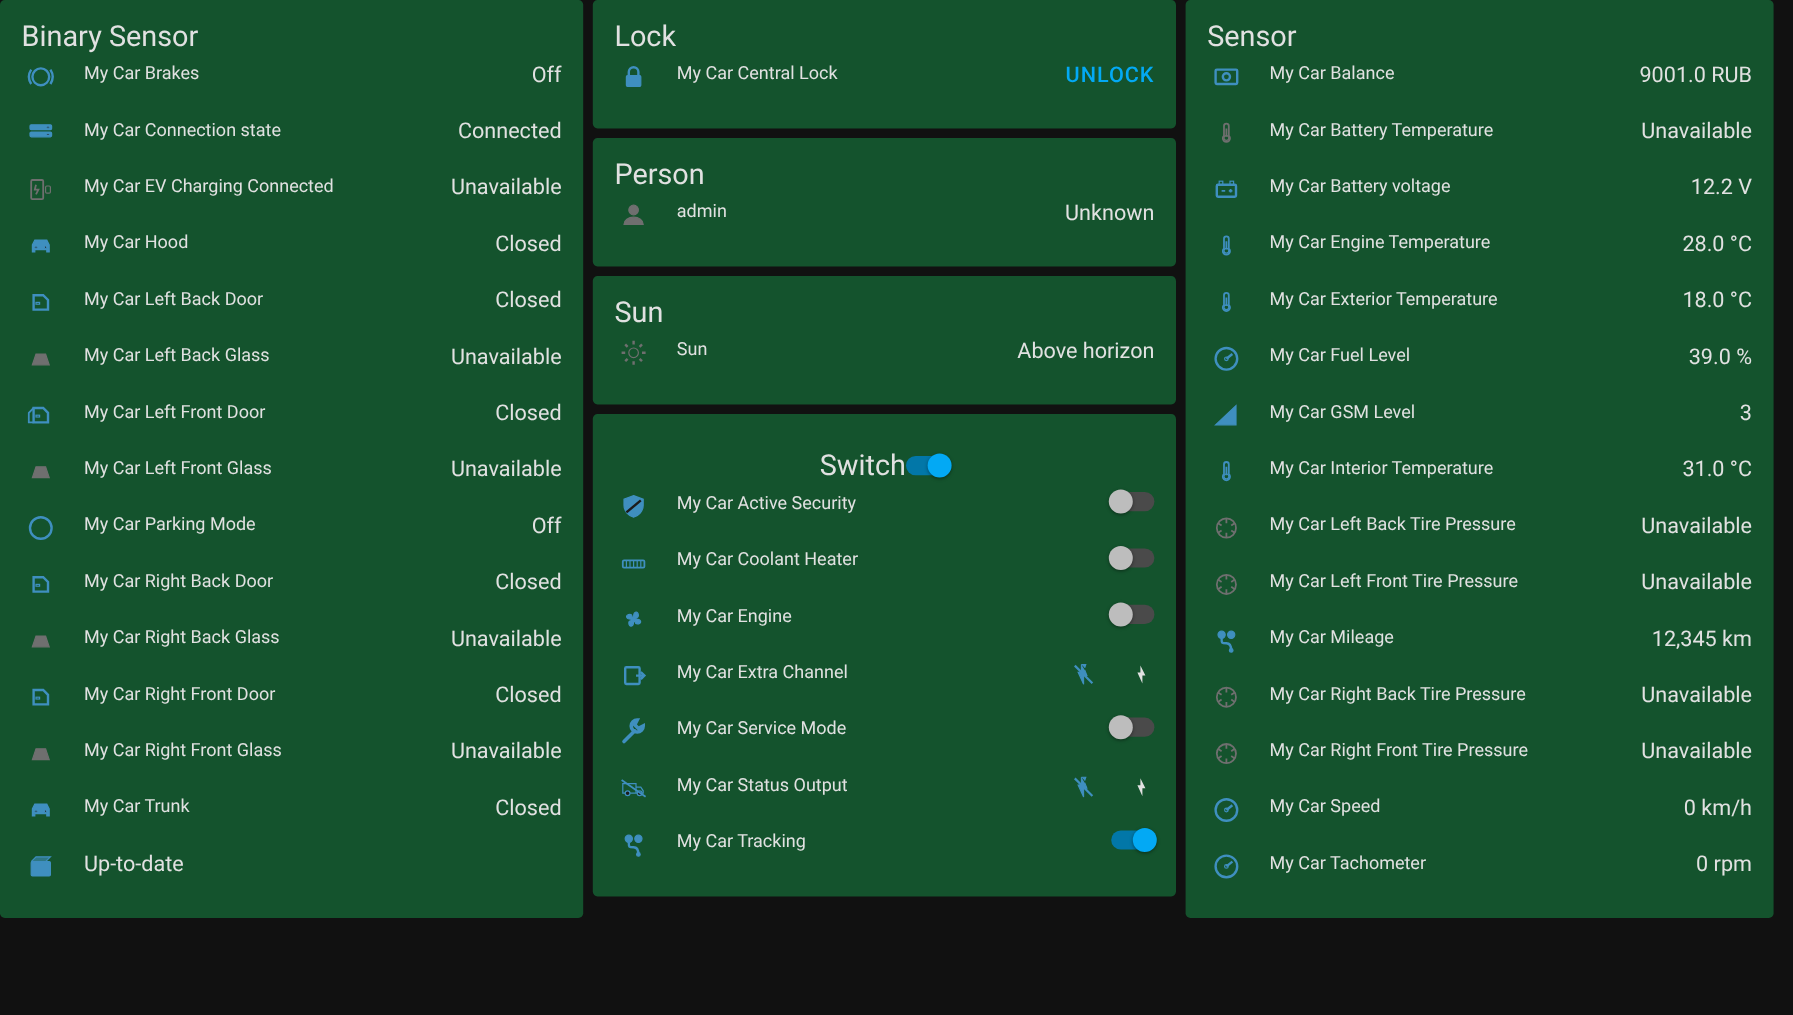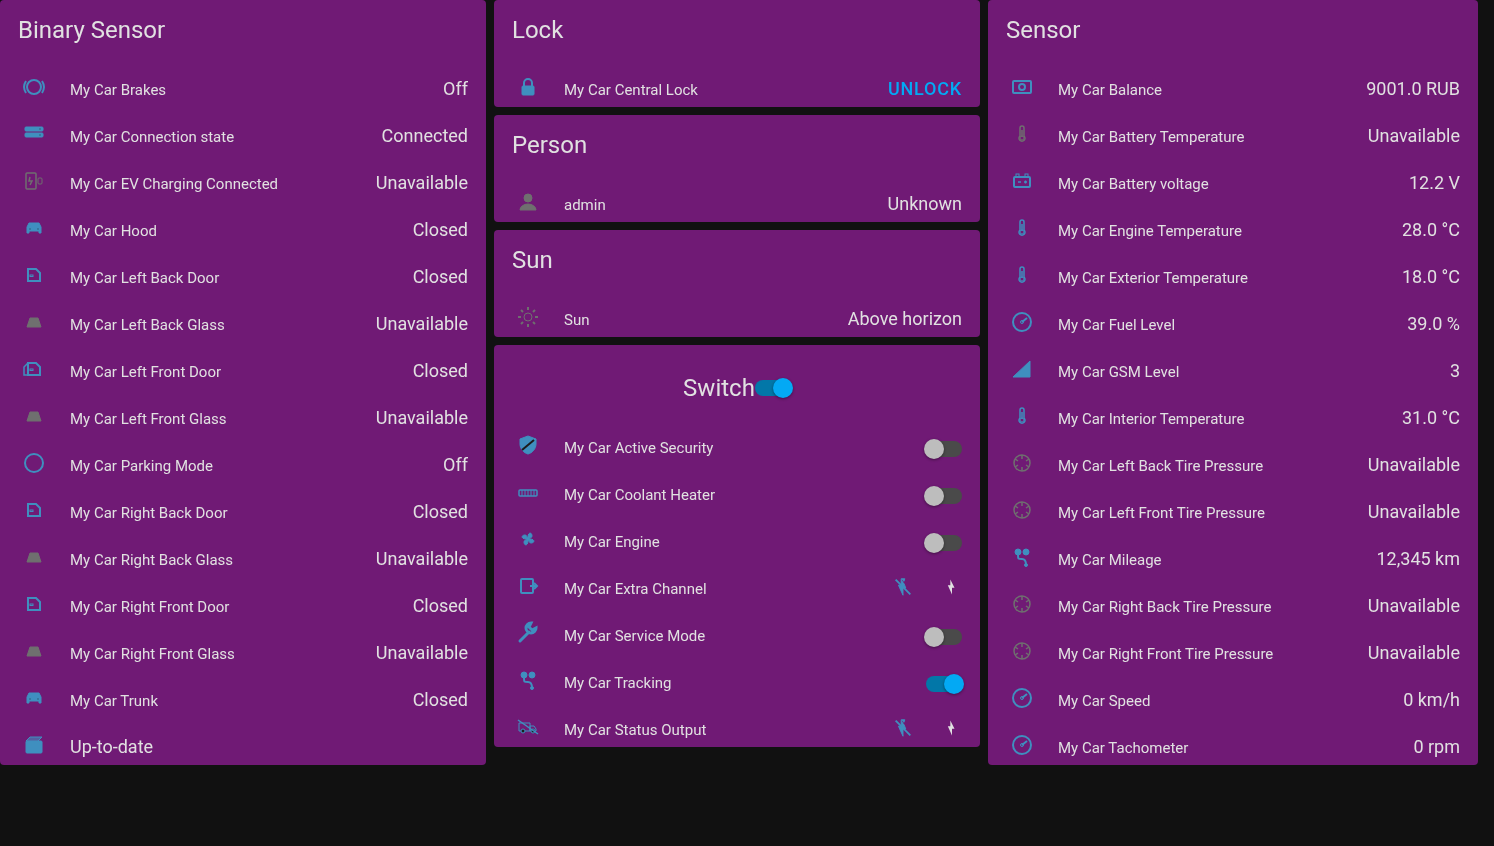--- a/index.html
+++ b/index.html
@@ -16,21 +16,21 @@
   }
   .column {
     display: flex;
     flex-direction: column;
     gap: 8px;
   }
   .col1 { width: 486px; }
   .col2 { width: 486px; }
   .col3 { width: 490px; }
   .card {
-    background: #701a75;
+    background: #14532d;
     border-radius: 4px;
     padding: 16px 0 8px 0;
     display: flex;
     flex-direction: column;
   }
   .card-title {
     font-size: 24px;
     font-weight: 400;
     color: #e1e1e1;
     padding: 0 18px 8px 18px;
@@ -38,21 +38,21 @@
   .card-title-row {
     display: flex;
     align-items: center;
     justify-content: center;
     padding: 0 18px 8px 18px;
     margin-top: 13px;
   }
   .card-title-row .card-title { padding: 0; }
   .row {
     display: flex;
-    align-items: flex-end;
+    align-items: flex-start;
     height: 47px;
     padding: 0 18px 0 22px;
   }
   .row-icon {
     width: 24px;
     height: 24px;
     flex: 0 0 24px;
     margin-right: 24px;
     display: flex;
     align-items: center;
@@ -502,47 +502,47 @@
       <span class="row-icon">
             <svg width="24" height="24" viewBox="0 0 24 24" class="ic-blue ic-blue-stroke" stroke="#3f8fbf" fill="#3f8fbf">
               <use href="#i-wrench"></use>
             </svg>
           </span>
       <span class="row-label">My Car Service Mode</span>
       <div class="toggle off"></div>
     </div>
         <div class="row">
       <span class="row-icon">
-            <svg width="24" height="24" viewBox="0 0 24 24" class="ic-blue" stroke="#3f8fbf" fill="#3f8fbf">
-              <use href="#i-map-marker"></use>
-            </svg>
-          </span>
-      <span class="row-label">My Car Tracking</span>
-      <div class="toggle on"></div>
-    </div>
-        <div class="row">
-      <span class="row-icon">
             <svg width="24" height="24" viewBox="0 0 24 24" class="ic-blue ic-blue-stroke" stroke="#3f8fbf" fill="#3f8fbf">
               <use href="#i-truck"></use>
             </svg>
           </span>
       <span class="row-label">My Car Status Output</span>
       <div class="flash-group">
         <span class="flash-icon-off">
               <svg width="22" height="22" viewBox="0 0 24 24" stroke="#3f8fbf">
                 <use href="#i-flash-off"></use>
               </svg>
             </span>
         <span class="flash-icon-on">
               <svg width="20" height="20" viewBox="0 0 24 24">
                 <use href="#i-flash-on"></use>
               </svg>
             </span>
       </div>
     </div>
+        <div class="row">
+      <span class="row-icon">
+            <svg width="24" height="24" viewBox="0 0 24 24" class="ic-blue" stroke="#3f8fbf" fill="#3f8fbf">
+              <use href="#i-map-marker"></use>
+            </svg>
+          </span>
+      <span class="row-label">My Car Tracking</span>
+      <div class="toggle on"></div>
+    </div>
       </div>
   </div>
 </div>
 
 <div class="column col3">
   <div class="card">
     <div class="card-title">Sensor</div>
     <div id="sensor-rows">
         <div class="row">
       <span class="row-icon">

